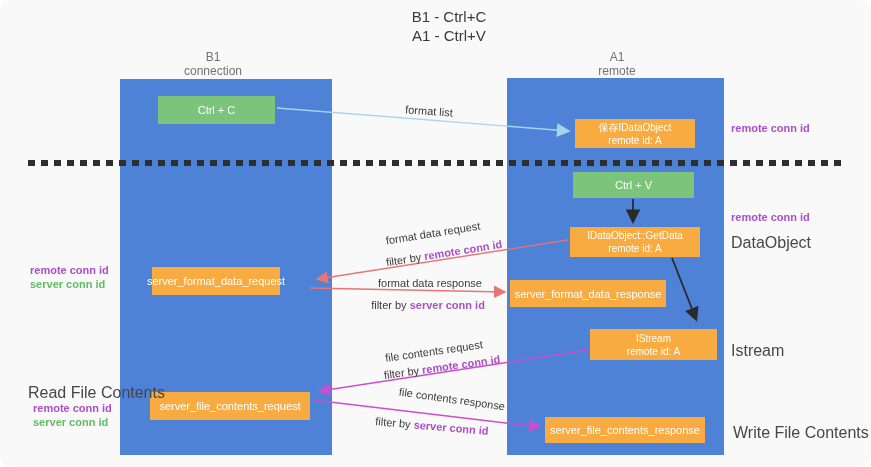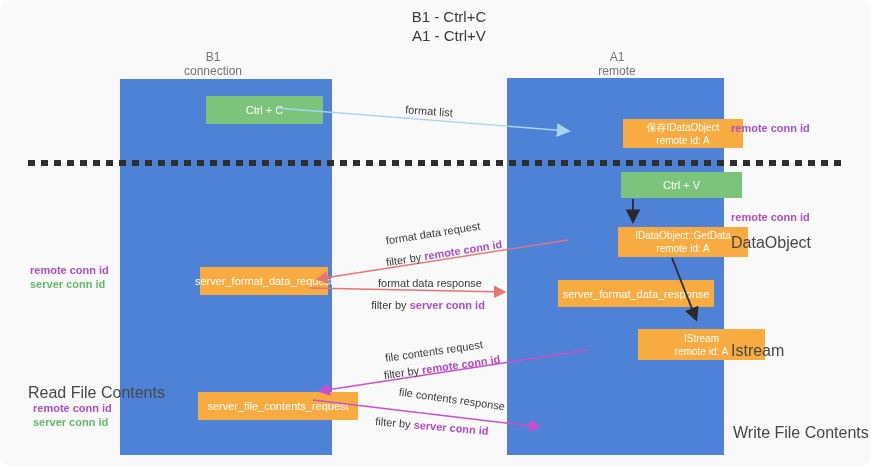--- a/index.html
+++ b/index.html
@@ -29,21 +29,21 @@
   }
   .lifeline{
     position:absolute;background:var(--lifeline-blue);z-index:1;
   }
   .dashline{
     position:absolute;left:28px;top:160px;width:818px;height:6px;z-index:2;
     background:repeating-linear-gradient(to right,#2e2e2e 0 7px,transparent 7px 13px);
   }
   .node{
     position:absolute;display:flex;flex-direction:column;align-items:center;
-    justify-content:center;color:#fff;text-align:center;z-index:3;margin-left:48px;
+    justify-content:center;color:#fff;text-align:center;z-index:3;
   }
   .node.green{background:var(--node-green);font-size:11px;}
   .node.orange{background:var(--node-orange);}
   .node .l1,.node .l2{display:block;line-height:13px;}
   .fs10{font-size:10px;}
   .fs11{font-size:11px;}
   .arrows{position:absolute;left:0;top:0;z-index:4;pointer-events:none;}
   .msg-label{
     position:absolute;white-space:nowrap;font-size:11px;color:var(--text-dark);
     z-index:5;transform-origin:center;
@@ -108,20 +108,23 @@
 
   <div class="node orange fs10" style="left:590px;top:329px;width:127px;height:31px;">
     <span class="l1">IStream</span>
     <span class="l2">remote id: A</span>
   </div>
 
   <div class="node orange fs11" style="left:150px;top:392px;width:160px;height:28px;">
     <span>server_file_contents_request</span>
   </div>
 
+  <div class="node orange fs11" style="left:545px;top:417px;width:160px;height:26px;">
+    <span>server_file_contents_response</span>
+  </div>
 
   <svg class="arrows" width="871" height="467" viewBox="0 0 871 467">
     <defs>
       <marker id="ah-blue" viewBox="0 0 10 10" refX="8" refY="5" markerWidth="10" markerHeight="10" orient="auto">
         <path d="M0,0L10,5L0,10z" fill="var(--arrow-lightblue)"></path>
       </marker>
       <marker id="ah-red" viewBox="0 0 10 10" refX="8" refY="5" markerWidth="9" markerHeight="9" orient="auto">
         <path d="M0,0L10,5L0,10z" fill="var(--arrow-red)"></path>
       </marker>
       <marker id="ah-magenta" viewBox="0 0 10 10" refX="8" refY="5" markerWidth="9" markerHeight="9" orient="auto">

